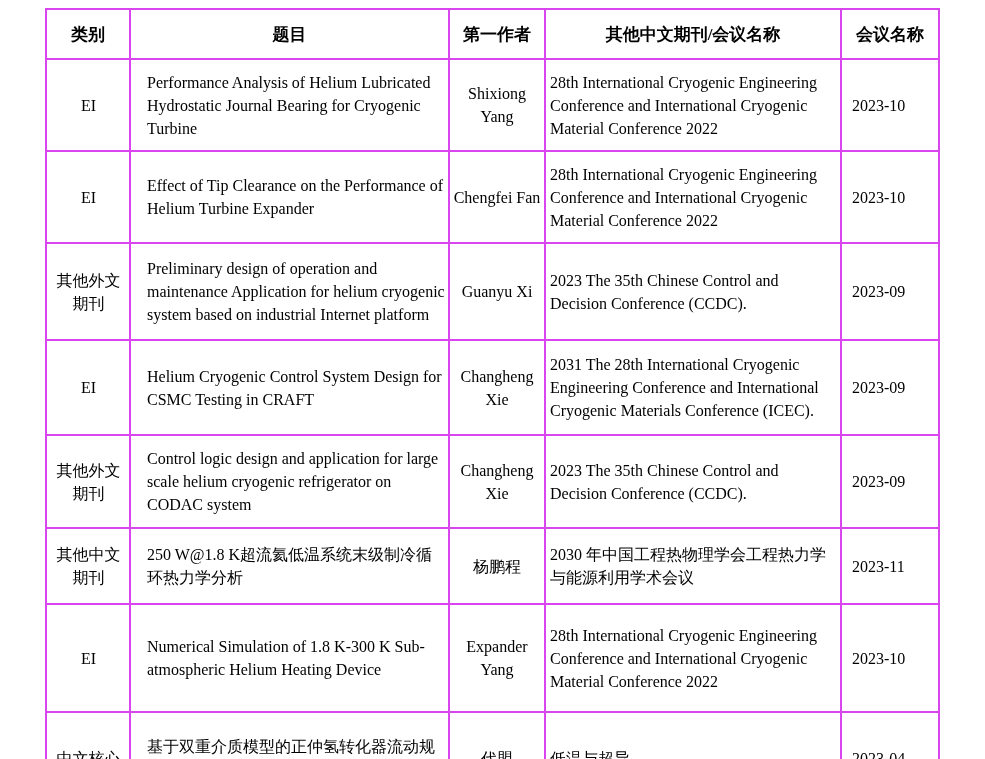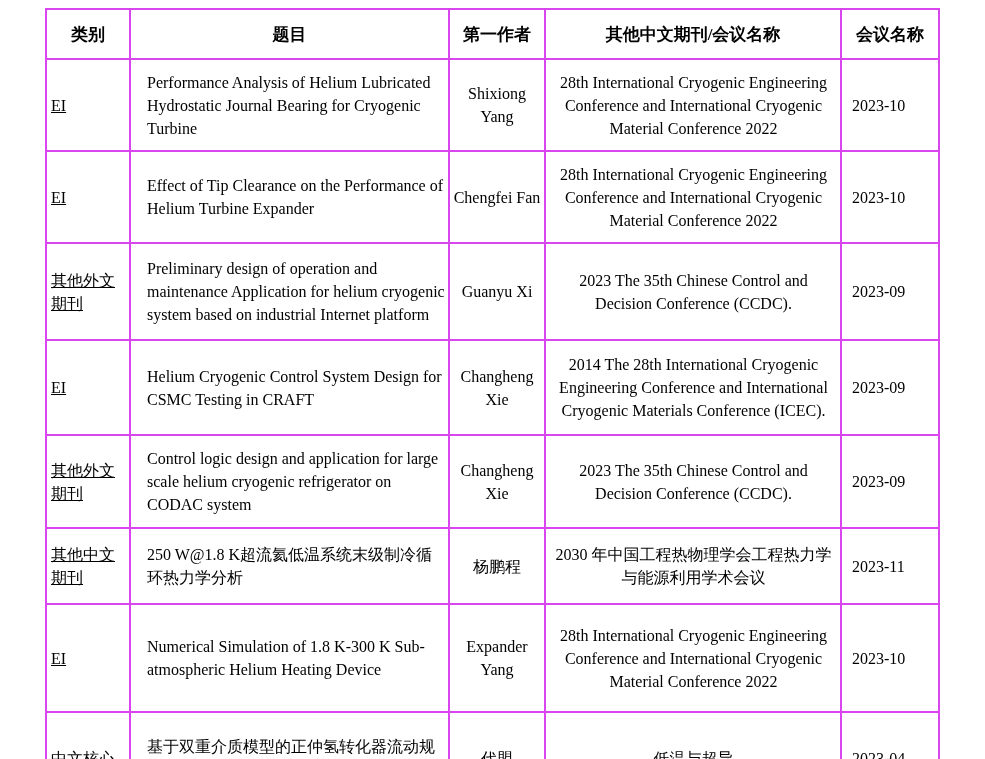--- a/index.html
+++ b/index.html
@@ -48,24 +48,24 @@
   tr.hdr       { height: 50px; }
   tr.r0        { height: 92px; }
   tr.r1        { height: 92px; }
   tr.r2        { height: 97px; }
   tr.r3        { height: 95px; }
   tr.r4        { height: 93px; }
   tr.r5        { height: 76px; border-radius: 23px; }
   tr.r6        { height: 108px; }
   tr.r7        { height: 92px; }
 
-  td.cell-category { text-align: left; text-decoration: underline; }
+  td.cell-category { text-align: center; }
   td.cell-title    { text-align: left; padding-left: 16px; }
   td.cell-author   { text-align: center; padding-left: 2px; padding-right: 2px; }
-  td.cell-pub      { text-align: center; }
+  td.cell-pub      { text-align: left; }
   td.cell-date     { text-align: left; padding-left: 10px; }
 </style>
 </head>
 <body>
 
 <div class="page">
   <table class="pub-table">
     <colgroup>
       <col class="c-category">
       <col class="c-title">
@@ -101,21 +101,21 @@
         <td class="cell-category">其他外文期刊</td>
         <td class="cell-title">Preliminary design of operation and maintenance Application for helium cryogenic system based on industrial Internet platform</td>
         <td class="cell-author">Guanyu Xi</td>
         <td class="cell-pub">2023 The 35th Chinese Control and Decision Conference (CCDC).</td>
         <td class="cell-date">2023-09</td>
       </tr>
       <tr class="r3">
         <td class="cell-category">EI</td>
         <td class="cell-title">Helium Cryogenic Control System Design for CSMC Testing in CRAFT</td>
         <td class="cell-author">Changheng Xie</td>
-        <td class="cell-pub">2014 The 28th International Cryogenic Engineering Conference and International Cryogenic Materials Conference (ICEC).</td>
+        <td class="cell-pub">2031 The 28th International Cryogenic Engineering Conference and International Cryogenic Materials Conference (ICEC).</td>
         <td class="cell-date">2023-09</td>
       </tr>
       <tr class="r4">
         <td class="cell-category">其他外文期刊</td>
         <td class="cell-title">Control logic design and application for large scale helium cryogenic refrigerator on CODAC system</td>
         <td class="cell-author">Changheng Xie</td>
         <td class="cell-pub">2023 The 35th Chinese Control and Decision Conference (CCDC).</td>
         <td class="cell-date">2023-09</td>
       </tr>
       <tr class="r5">

